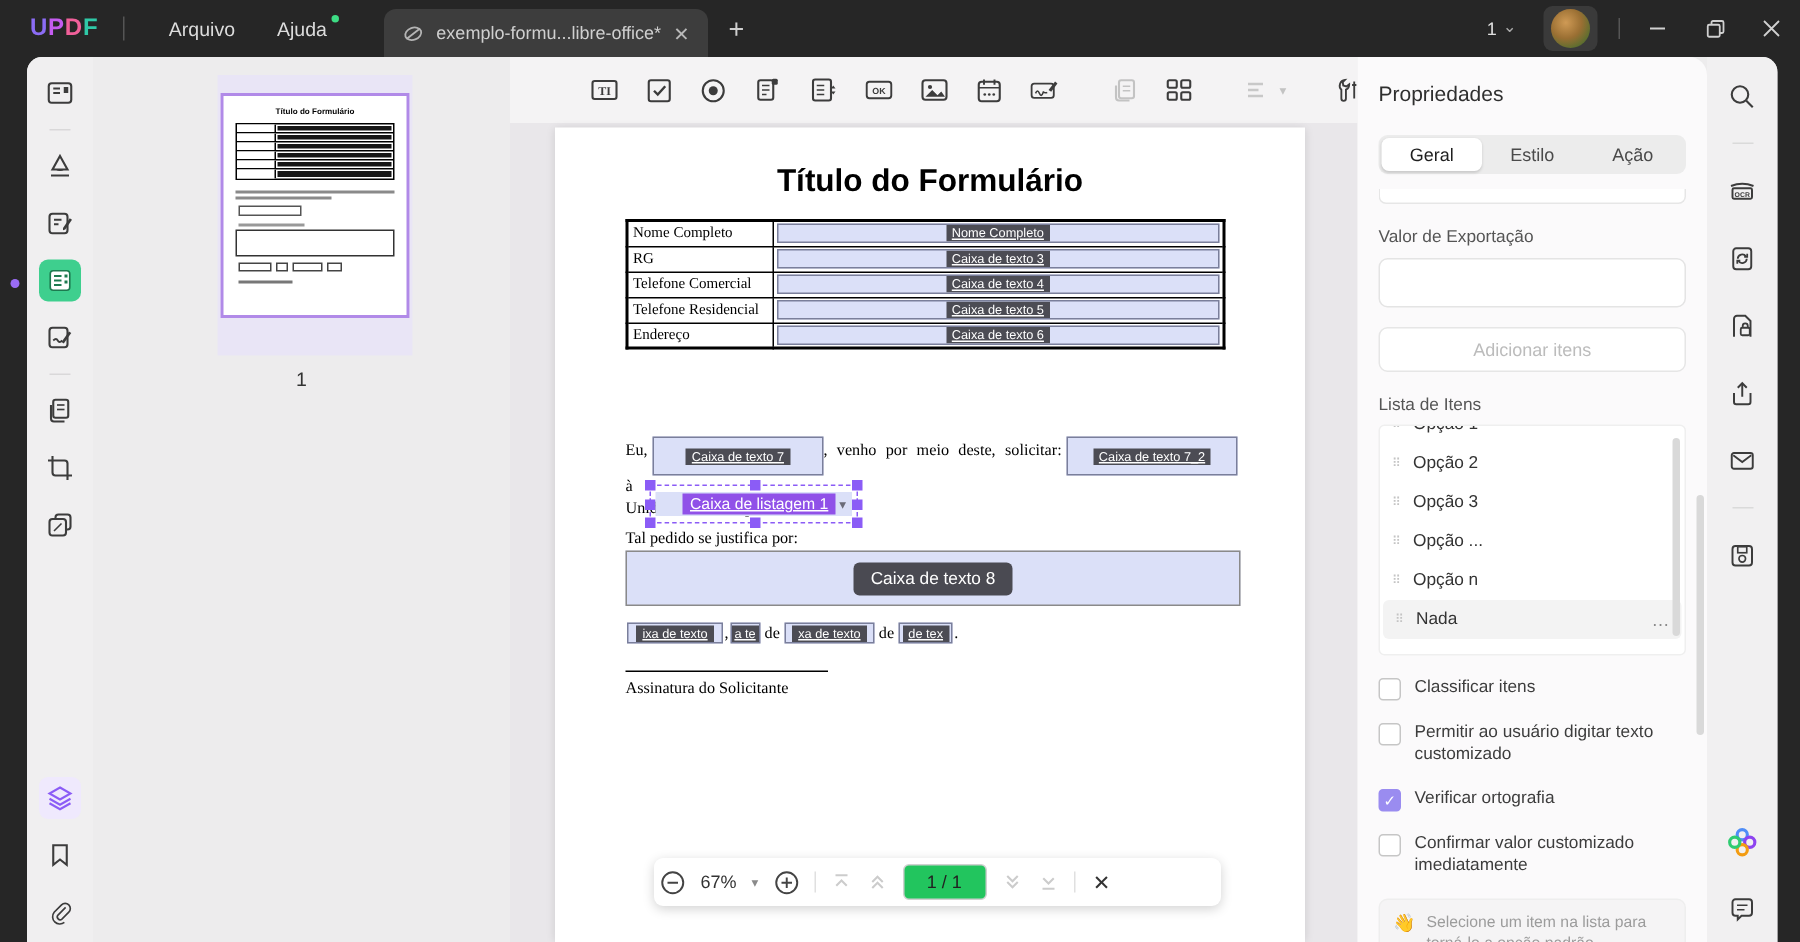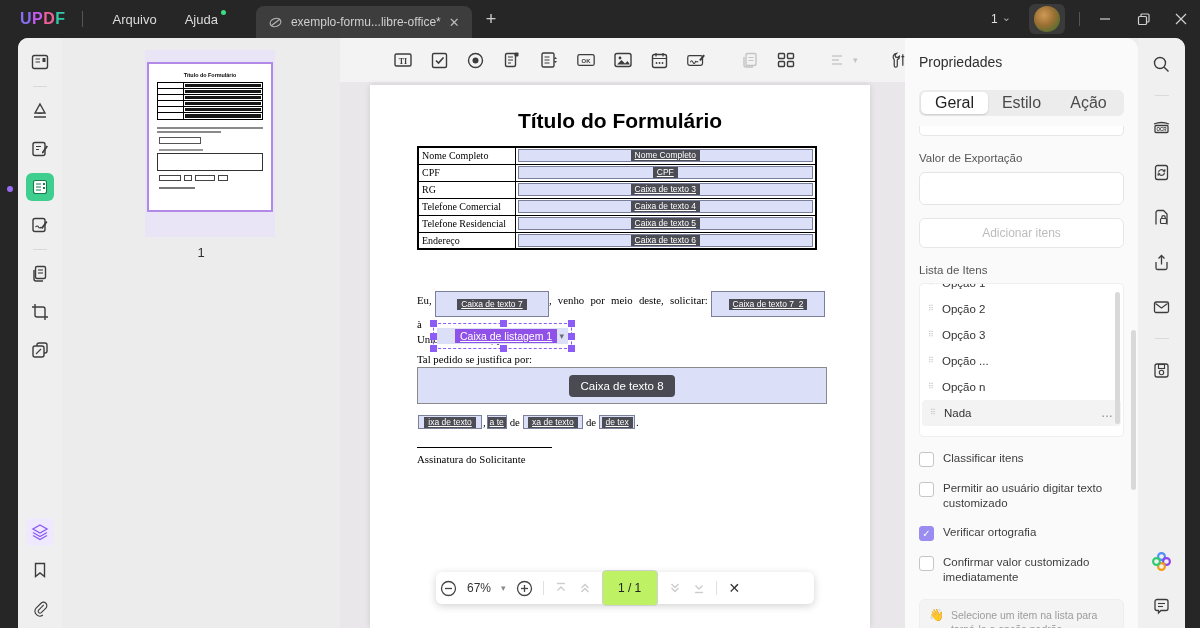--- a/index.html
+++ b/index.html
@@ -105,29 +105,29 @@
   .sig-line { position:absolute; left:47px; top:362px; width:135px; border-top:1px solid #000; }
   .sig-lbl { position:absolute; left:47px; top:368px; font-size:10.8px; color:#000; }
 
   
   .zoombar { position:absolute; left:96px; top:534px; width:378px; height:32px; background:#fff; border-radius:6px;
     box-shadow:0 2px 8px rgba(0,0,0,.18); display:flex; align-items:center; padding:0 4px; gap:10px;
     font-family:"Liberation Sans",sans-serif; }
   .zb-txt { font-size:12px; color:#333; }
   .zb-caret { font-size:9px; color:#8a8a8a; }
   .zb-div { width:1px; height:14px; background:#e0e0e0; }
-  .pagebox { width:56px; height:36px; border:1px solid #d0d0d0; border-radius:4px; display:flex; align-items:center;
-    justify-content:center; font-size:12px; color:#222; background:#bef264; }
+  .pagebox { width:56px; height:24px; border:1px solid #d0d0d0; border-radius:4px; display:flex; align-items:center;
+    justify-content:center; font-size:12px; color:#222; background:#22c55e; }
   .zb-close { font-size:14px; color:#333; margin-left:2px; }
 
   
   .props { width:233px; background:#fbfafb; border-radius:0 12px 0 0; position:relative; padding:0 14px; overflow:hidden; }
   .props-title { font-size:14px; color:#2f2f2f; margin-top:16px; }
   .seg { margin-top:20px; height:26px; background:#ececec; border-radius:6px; display:flex; padding:2px; }
-  .seg div { flex:1; display:flex; align-items:center; justify-content:center; font-size:16px; color:#4a4a4a; border-radius:5px; }
+  .seg div { flex:1; display:flex; align-items:center; justify-content:center; font-size:12px; color:#4a4a4a; border-radius:5px; }
   .seg .on { background:#fff; box-shadow:0 1px 2px rgba(0,0,0,.15); color:#1f1f1f; }
   .input-sliver { margin-top:10px; height:10px; background:#fff; border:1px solid #e6e6e6; border-top:none; border-radius:0 0 5px 5px; }
   .fld-label { font-size:11.5px; color:#555; margin-top:16px; }
   .text-input { margin-top:8px; height:33px; background:#fff; border:1px solid #e4e4e4; border-radius:6px; width:100%; }
   .add-btn { margin-top:13px; height:30px; background:#fff; border:1px solid #e6e6e6; border-radius:6px;
     display:flex; align-items:center; justify-content:center; font-size:12px; color:#bcbcbc; }
   .item-list { margin-top:7px; background:#fff; border:1px solid #efefef; border-radius:4px; height:154px; overflow:hidden; position:relative; }
   .li-row { height:26px; display:flex; align-items:center; gap:8px; padding:0 8px; font-size:11.5px; color:#333; }
   .li-row.first { margin-top:-14px; }
   .li-row.hl { background:#f3f3f3; border-radius:4px; margin:0 2px; }
@@ -449,28 +449,20 @@
             <tbody>
                 <tr>
                   <td class="lbl">Nome Completo</td>
                   <td>
                     <div class="fld td-fld">
                       <span class="chip">Nome Completo</span>
                     </div>
                   </td>
                 </tr>
             <tr>
-                  <td class="lbl">CPF</td>
-                  <td>
-                    <div class="fld td-fld">
-                      <span class="chip">CPF</span>
-                    </div>
-                  </td>
-                </tr>
-            <tr>
                   <td class="lbl">RG</td>
                   <td>
                     <div class="fld td-fld">
                       <span class="chip">Caixa de texto 3</span>
                     </div>
                   </td>
                 </tr>
             <tr>
                   <td class="lbl">Telefone Comercial</td>
                   <td>

